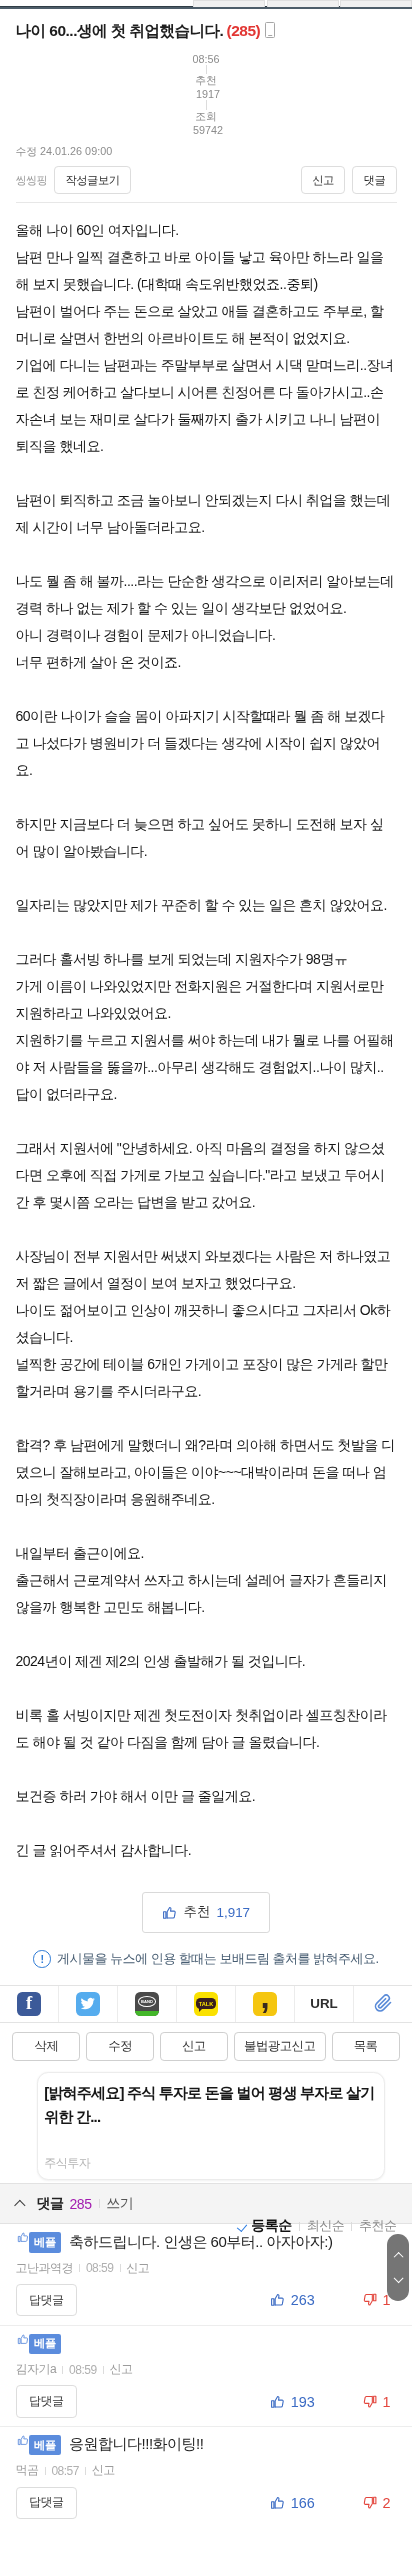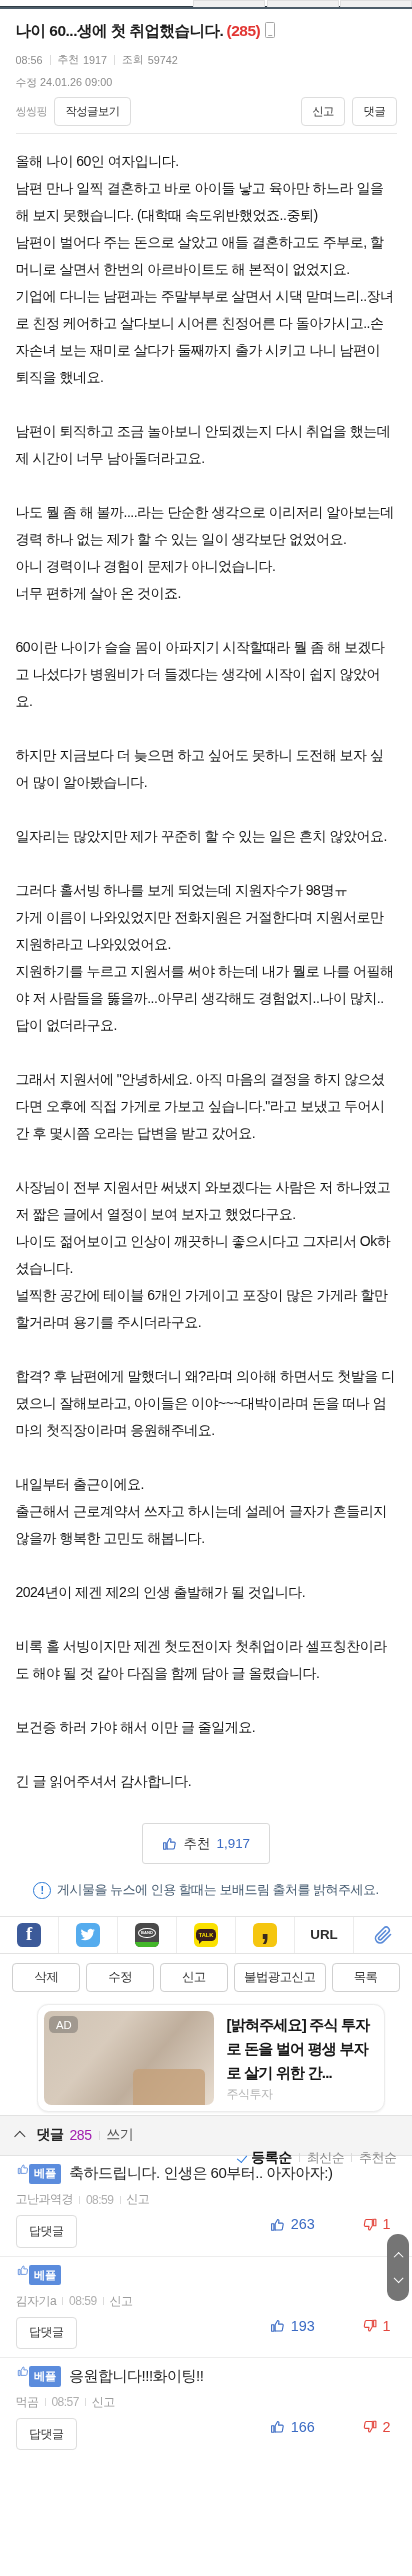--- a/index.html
+++ b/index.html
@@ -12,21 +12,21 @@
   .topline{height:2.1px;background:#4e5e6a;border-top:0.5px solid #2f3c46;}
 
   
   .post-header{padding:8.2px 15.5px 0;}
   .title{font-size:15.5px;font-weight:bold;color:#1d1d1d;margin:4.1px 0 0;letter-spacing:-0.5px;line-height:20.6px;}
   .title .count{color:#e23633;margin-left:3.1px;}
   .phone-icon{display:inline-block;width:7.7px;height:13.4px;border:1px solid #a7a7a7;border-radius:1.5px;
               margin-left:5.2px;vertical-align:-1.5px;position:relative;}
   .phone-icon::after{content:"";position:absolute;bottom:1px;left:50%;transform:translateX(-50%);
               width:3.6px;height:1px;background:#a7a7a7;}
-  .stats{margin-top:11.3px;color:#8c8c8c;font-size:10.8px;display:flex;align-items:center;}
+  .stats{margin-top:11.3px;color:#8c8c8c;font-size:10.8px;display:flex;align-items:center;flex-direction:column;}
   .stats .gap{margin-left:4.1px;}
   .vline{display:inline-block;width:0.5px;height:9.3px;background:#dcdcdc;margin:0 7.2px;}
   .modified{margin-top:9.3px;color:#8c8c8c;font-size:10.8px;}
   .author-row{margin-top:7.2px;display:flex;align-items:center;gap:7.2px;}
   .author{color:#9a9a9a;font-size:11px;letter-spacing:-0.5px;}
   .btn{border:0.5px solid #ddd;background:#fff;border-radius:4.1px;font-size:11.3px;color:#2e2e2e;
        padding:5.7px 10.3px;letter-spacing:-0.5px;font-family:inherit;}
   .author-row .spacer{flex:1;}
   .header-divider{margin-top:7.2px;border-top:0.5px solid #e7e7e7;}
 
@@ -115,21 +115,21 @@
   .comment ~ .comment{border-top:1.5px solid #ededed;}
   .c-row1{display:flex;align-items:flex-end;}
   .best-block{display:flex;flex-direction:row;align-items:flex-start;margin-right:8.2px;flex:none;}
   .best-thumb{color:#5b8cdd;font-size:12.4px;margin-left:1px;}
   .best-badge{background:#5b8cdd;color:#fff;font-size:11.3px;font-weight:bold;padding:2.6px 5.2px;border-radius:2.1px;
               letter-spacing:-0.5px;margin-top:1px;}
   .c-text{font-size:15px;color:#1f1f1f;letter-spacing:-0.5px;margin:0 0 1.5px;line-height:1.3;}
   .c-meta{margin-top:7.2px;color:#9c9c9c;font-size:12px;display:flex;align-items:center;letter-spacing:-0.5px;}
   .c-meta .vline{height:8.2px;margin:0 6.2px;}
   .c-time{color:#b0b0b0;}
-  .c-actions{margin-top:7.2px;display:flex;align-items:flex-start;}
+  .c-actions{margin-top:7.2px;display:flex;align-items:center;}
   .reply-btn{border:0.5px solid #ddd;border-radius:4.1px;background:#fff;padding:6.7px 12.4px;font-size:12px;color:#333;
              letter-spacing:-0.5px;font-family:inherit;}
   .votes{margin-left:auto;display:flex;align-items:center;font-size:14.4px;gap:12px;}
   .vote-btn{display:inline-flex;align-items:center;gap:5.2px;background:none;border:none;font-size:14.4px;font-family:inherit;cursor:pointer;}
   .vote-up{color:#3b6bc4;}
   .vote-down{color:#e3463d;margin-left:23px;}
   .vote-btn .thumb-wrap{font-size:15.5px;display:inline-flex;}
 </style>
 </head>
 <body>
@@ -279,23 +279,20 @@
       <button class="action-btn">수정</button>
 
       <button class="action-btn">신고</button>
 
       <button class="action-btn">불법광고신고</button>
 
       <button class="action-btn">목록</button>
     </div>
 
   <section class="ad-card">
-    <div class="ad-img">
-      <span class="ad-badge">AD</span>
-    </div>
     <div class="ad-body">
       <div class="ad-title">[밝혀주세요] 주식 투자로 돈을 벌어 평생 부자로 살기 위한 간...</div>
       <div class="ad-advertiser">주식투자</div>
     </div>
   </section>
 
   <div class="scroll-widget">
     <span class="chev chev-up"></span>
     <span class="chev chev-down"></span>
   </div>

